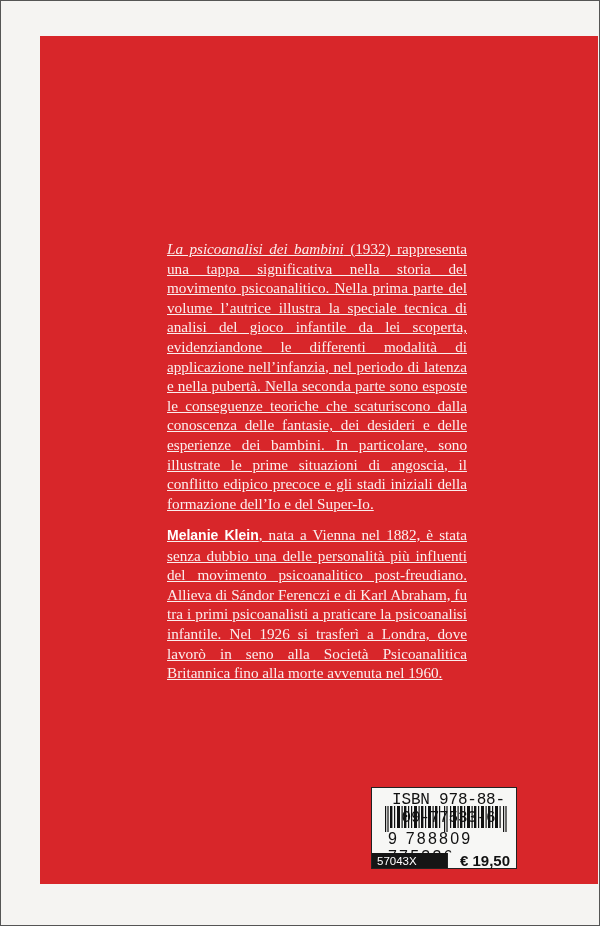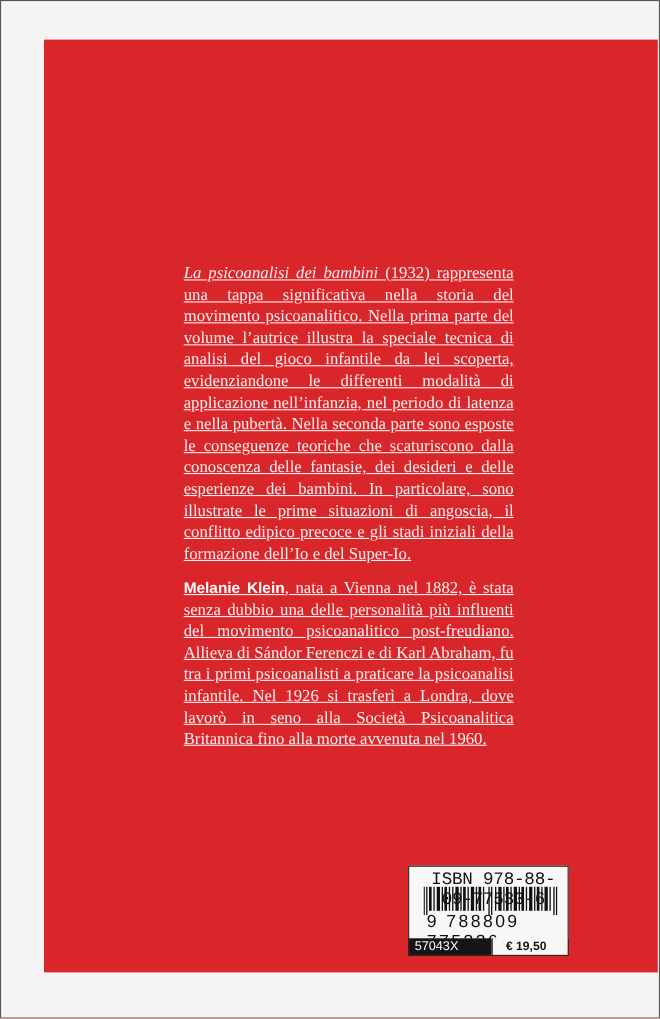--- a/index.html
+++ b/index.html
@@ -11,21 +11,21 @@
   .p2 { top:525px; }
   .text p { margin:0;text-decoration:underline; }
   .it { font-style:italic; }
   .author { font-family:"Liberation Sans", sans-serif; font-weight:bold; font-size:14px; color:#fff; }
   .barcode-box { position:absolute; left:371px; top:787px; width:144px; height:66px; background:#f7f7f5; border:1px solid #222; }
   .isbn-label { position:absolute; left:9px; top:3px; font-family:Liberation Mono, monospace; font-size:16px; color:#111; letter-spacing:-0.2px;text-align:center; }
   .bars { position:absolute; left:13px; top:18px; width:122px; height:26px; }
   .digits { position:absolute; left:16px; top:42px; width:136px; font-family:"Liberation Sans", sans-serif; font-size:16px; color:#111; letter-spacing:2.2px; }
   .code-row { position:absolute; left:371px; top:853px; width:146px; height:16px; display:flex; border:1px solid #222; border-top:none; box-sizing:border-box; }
   .code { width:75px; background:#151515; color:#fff; font-family:"Liberation Sans", sans-serif; font-weight:normal; font-size:11.5px; line-height:16px; padding-left:5px; box-sizing:border-box; }
-  .price { flex:1; background:#f7f7f5; color:#111; font-family:"Liberation Sans", sans-serif; font-weight:bold; font-size:11px; line-height:16px; padding-left:12px; box-sizing:border-box; border-left:1px solid #222; }
+  .price { flex:1; background:#f7f7f5; color:#111; font-family:"Liberation Sans", sans-serif; font-weight:bold; font-size:15px; line-height:16px; padding-left:12px; box-sizing:border-box; border-left:1px solid #222; }
 </style>
 </head>
 <body>
 
 <div class="frame"></div>
 <div class="panel"></div>
 
 <div class="text p1">
   <p><span class="it">La psicoanalisi dei bambini</span><span> (1932) rappresenta una tappa significativa nella storia del movimento psicoanalitico. Nella prima parte del volume l’autrice illustra la speciale tecnica di analisi del gioco infantile da lei scoperta, evidenziandone le differenti modalità di applicazione nell’infanzia, nel periodo di latenza e nella pubertà. Nella seconda parte sono esposte le conseguenze teoriche che scaturiscono dalla conoscenza delle fantasie, dei desideri e delle esperienze dei bambini. In particolare, sono illustrate le prime situazioni di angoscia, il conflitto edipico precoce e gli stadi iniziali della formazione dell’Io e del Super-Io.</span></p>
 </div>

